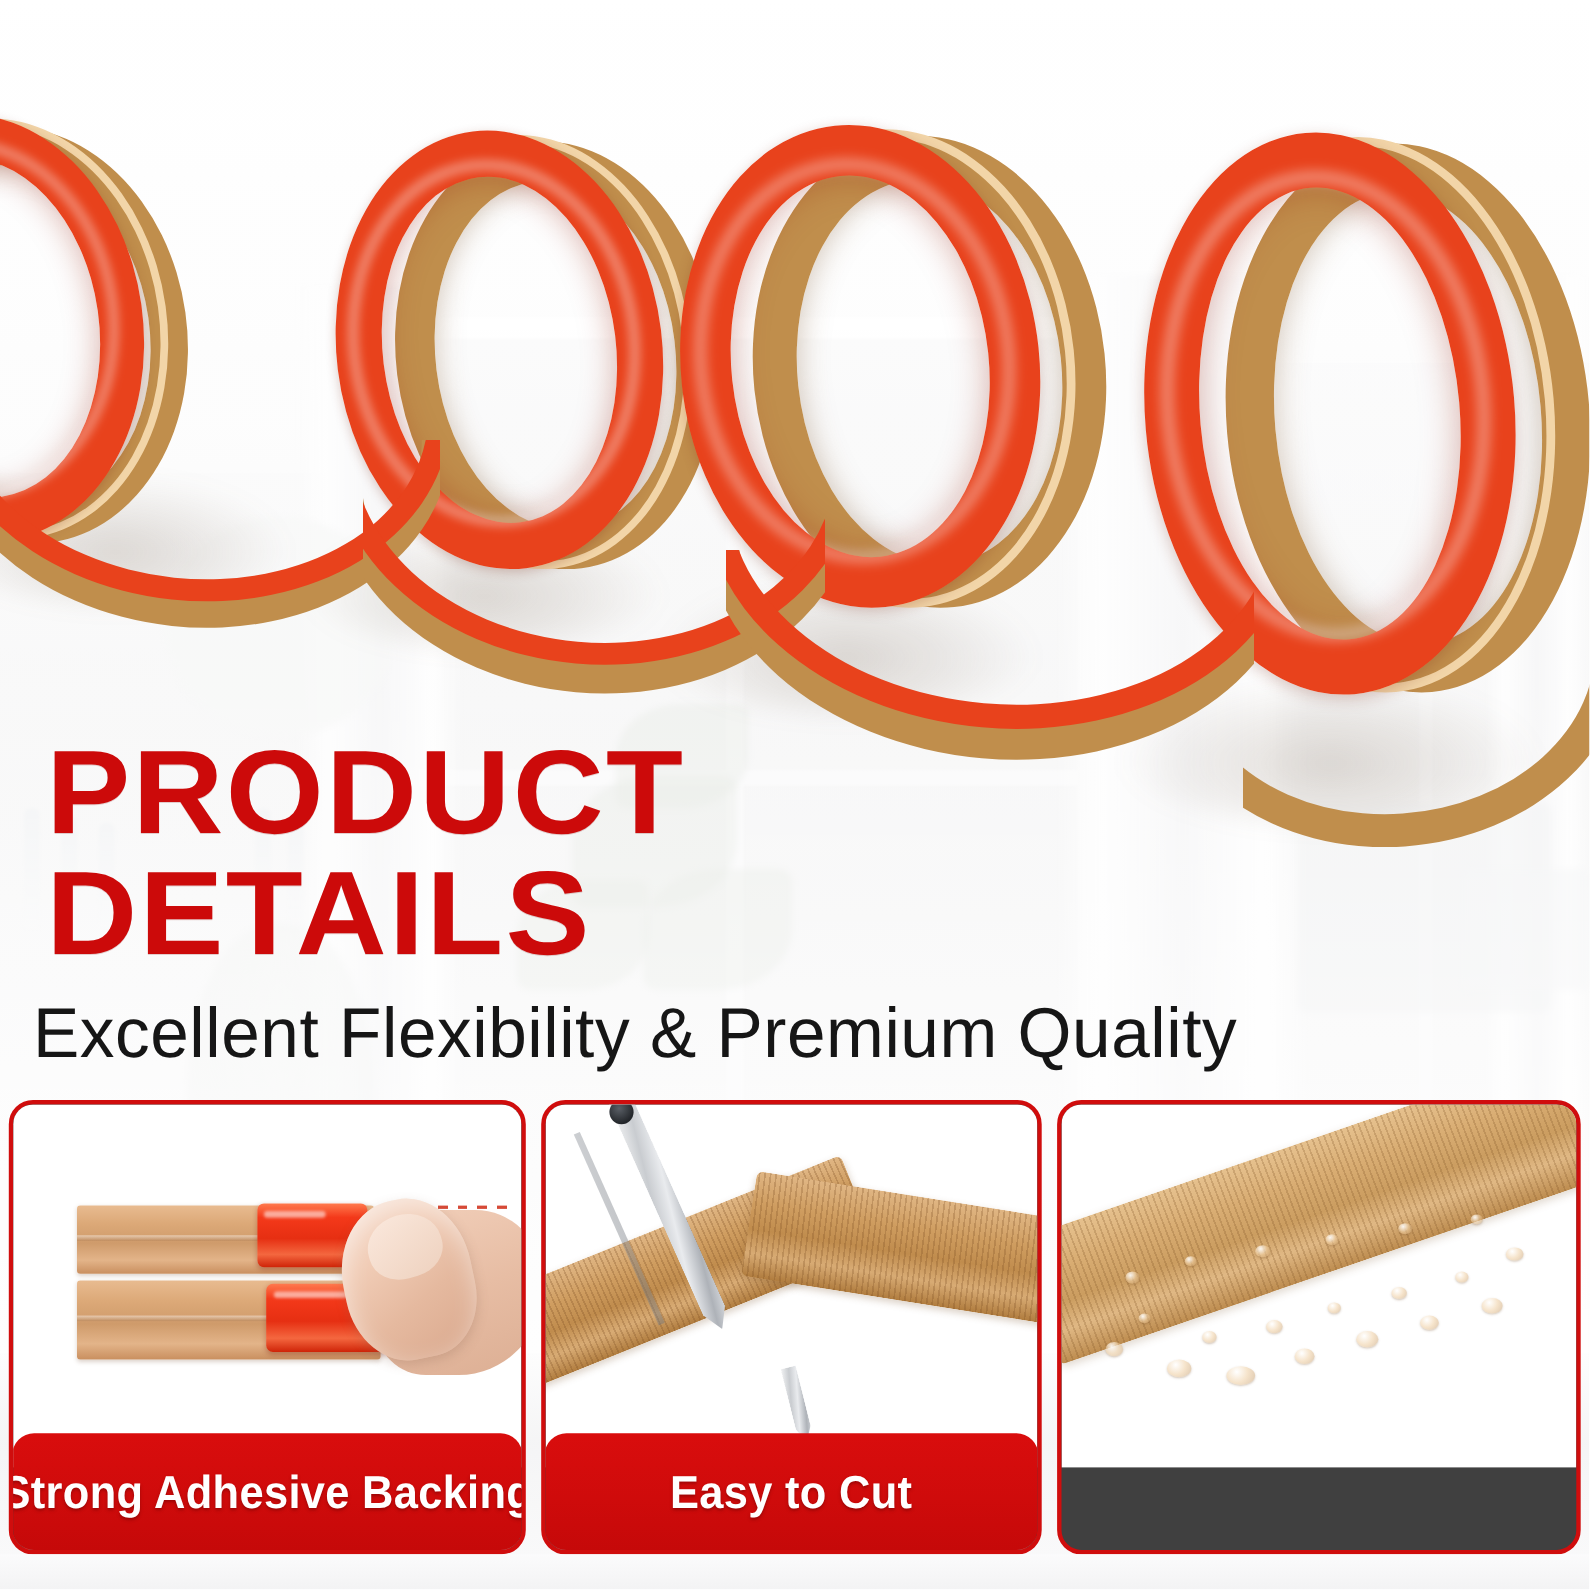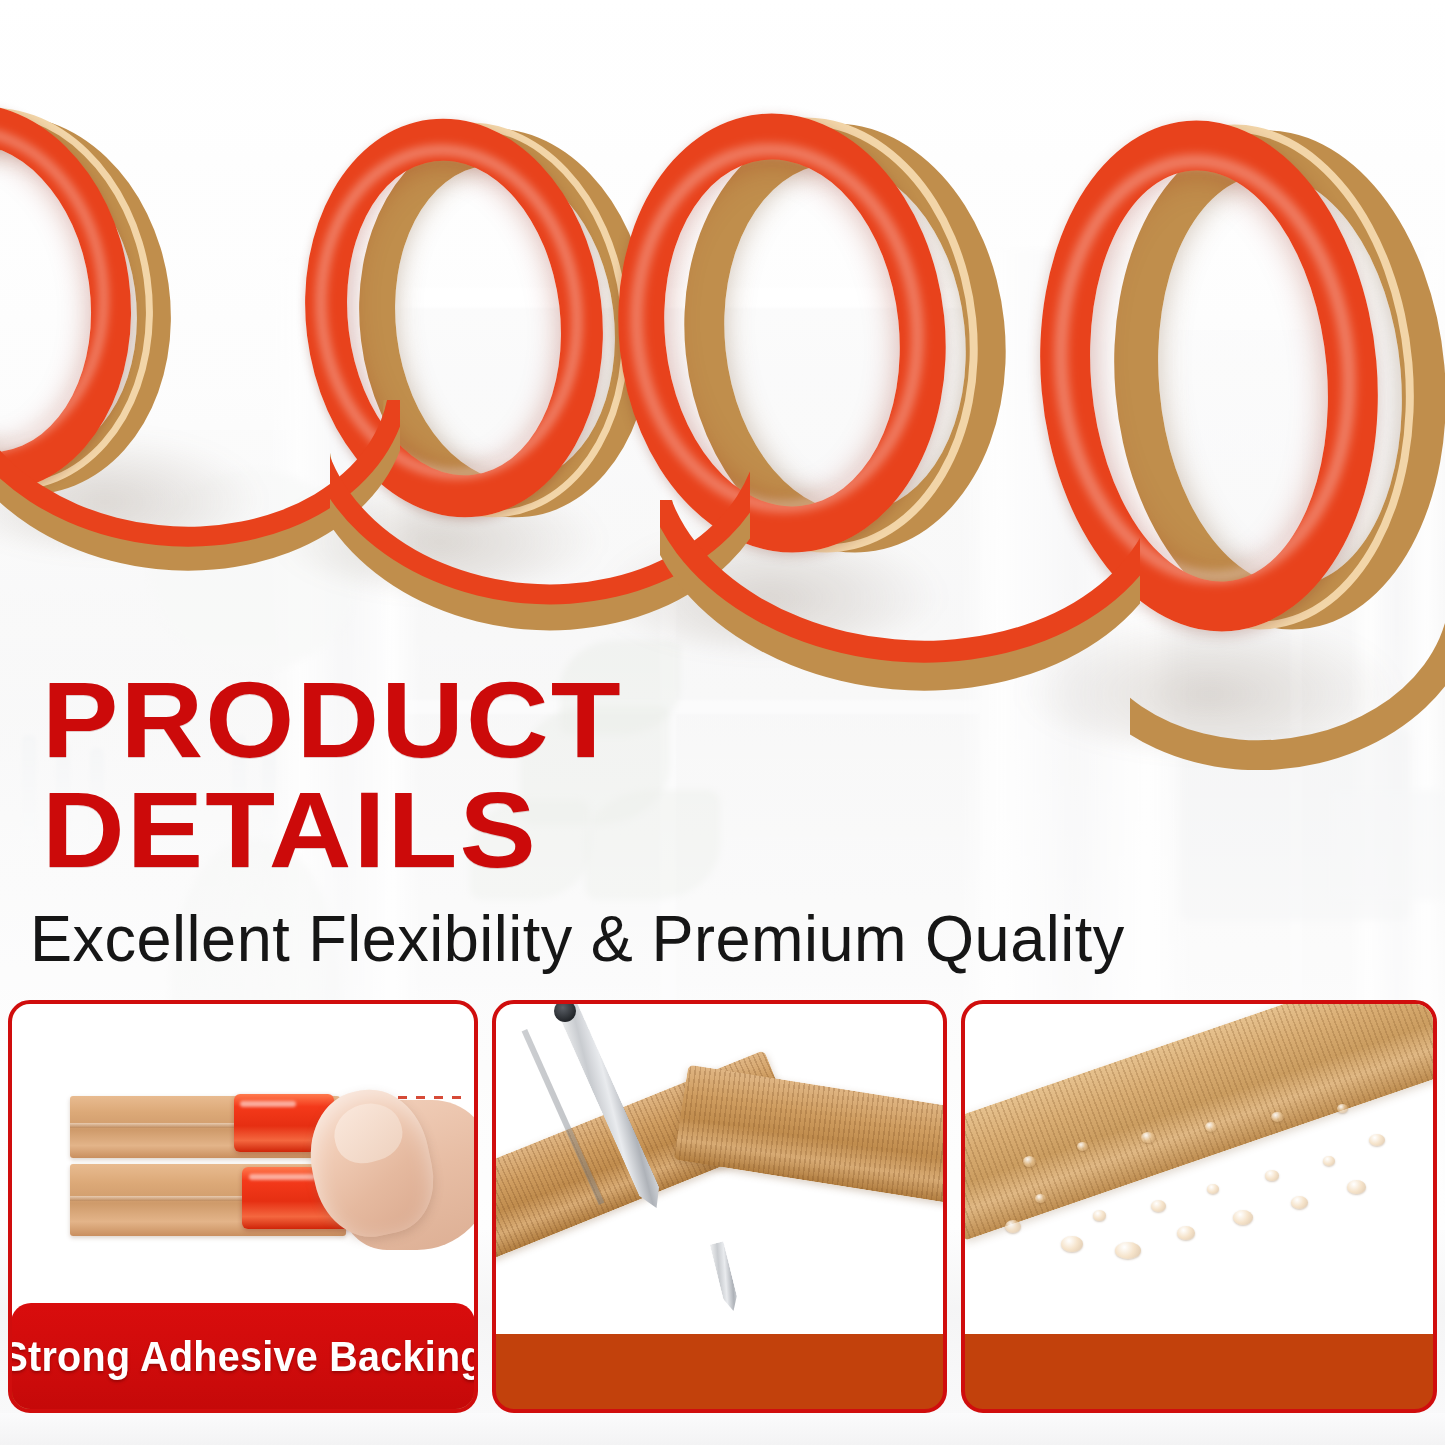--- a/index.html
+++ b/index.html
@@ -132,21 +132,21 @@
     position:absolute;
     left:0; top:1000px;
     width:1445px; height:420px;
   }
   .panel {
     position:absolute;
     top:0;
     height:413px;
     border:4px solid #d00d0d;
     border-radius:22px;
-    background:#c2410c;
+    background:#404040;
     overflow:hidden;
   }
   .panel-1 { left:8px;   width:470px; }
   .panel-2 { left:492px; width:455px; }
   .panel-3 { left:961px; width:476px; }
 
   .panel-photo {
     position:absolute;
     left:0; top:0; right:0;
     height:330px;
@@ -439,20 +439,23 @@
         <div class="wood-strip" style="left:-30px; top:170px; width:340px; height:92px; transform:rotate(-22deg); transform-origin:left center;"></div>
         <div class="wood-strip" style="left:185px; top:60px; width:300px; height:96px; transform:rotate(9deg); transform-origin:left center;"></div>
 
         <div class="blade" style="left:56px; top:-6px; width:22px; height:230px; transform:rotate(-24deg); transform-origin:top center;
                     clip-path:polygon(0 0,100% 0,100% 92%,50% 100%,0 92%);"></div>
 
         <div class="blade" style="left:222px; top:238px; width:14px; height:70px; transform:rotate(-14deg);
                     clip-path:polygon(0 0,100% 0,100% 80%,50% 100%,0 80%);"></div>
         <div class="blade-dark" style="left:64px; top:18px; width:6px; height:190px; transform:rotate(-24deg); opacity:.45;"></div>
         <div class="pivot" style="left:58px; top:-4px; width:22px; height:22px;"></div>
+      </div>
+      <div class="caption">
+        <span>Easy to Cut</span>
       </div>
     </div>
 
     <div class="panel panel-3">
       <div class="panel-photo">
         <div class="wet-strip" style="left:-20px; top:120px; width:560px; height:120px; transform:rotate(-19deg); transform-origin:left center;"></div>
 
         <div class="drop" style="left:40px;  top:216px; width:16px; height:13px;"></div>
         <div class="drop" style="left:70px;  top:190px; width:11px; height:9px;"></div>
         <div class="drop" style="left:96px;  top:232px; width:22px; height:16px;"></div>

